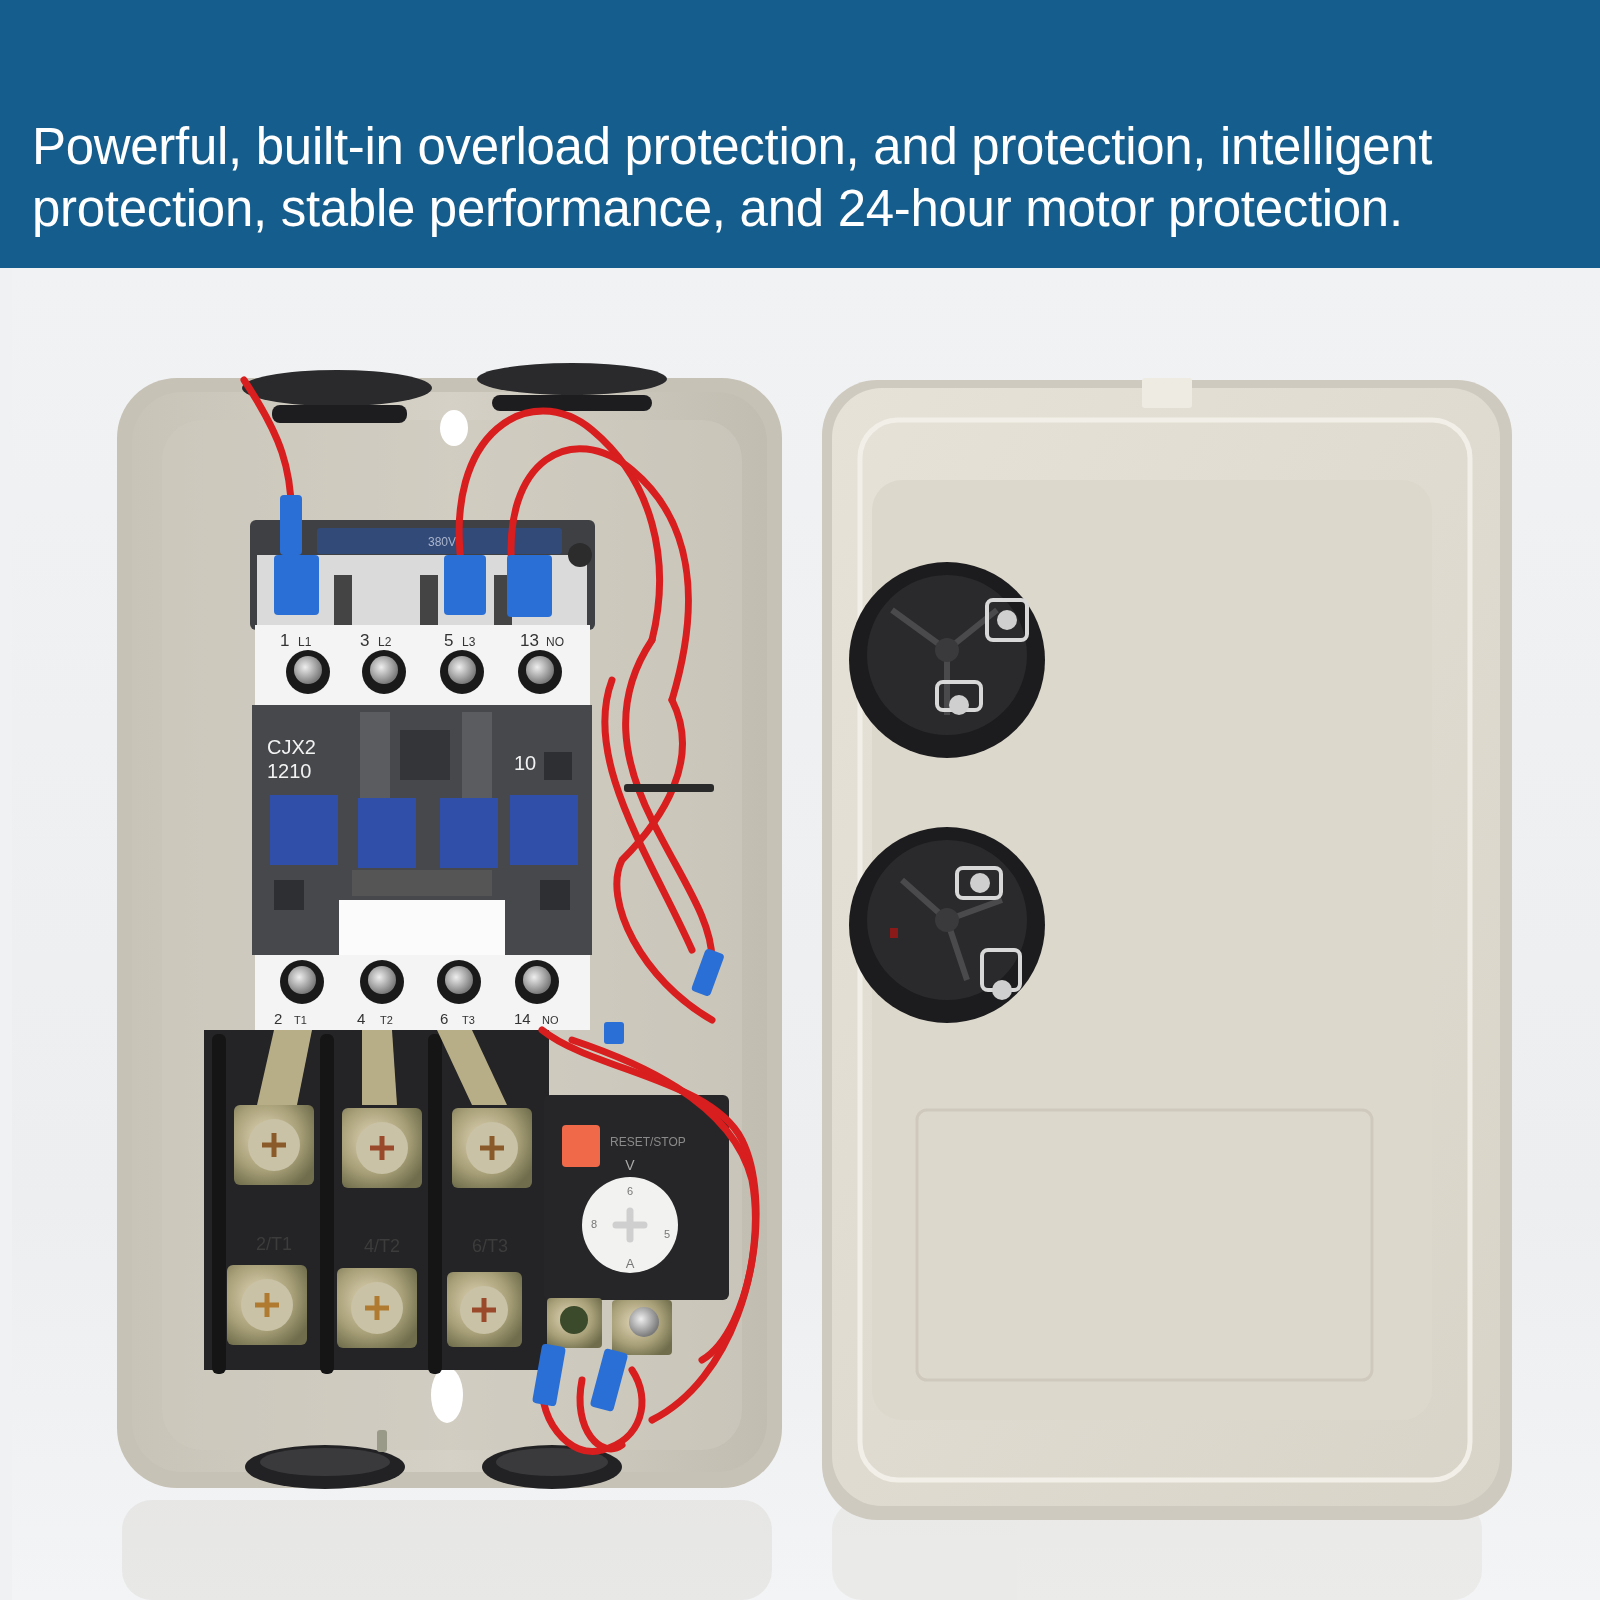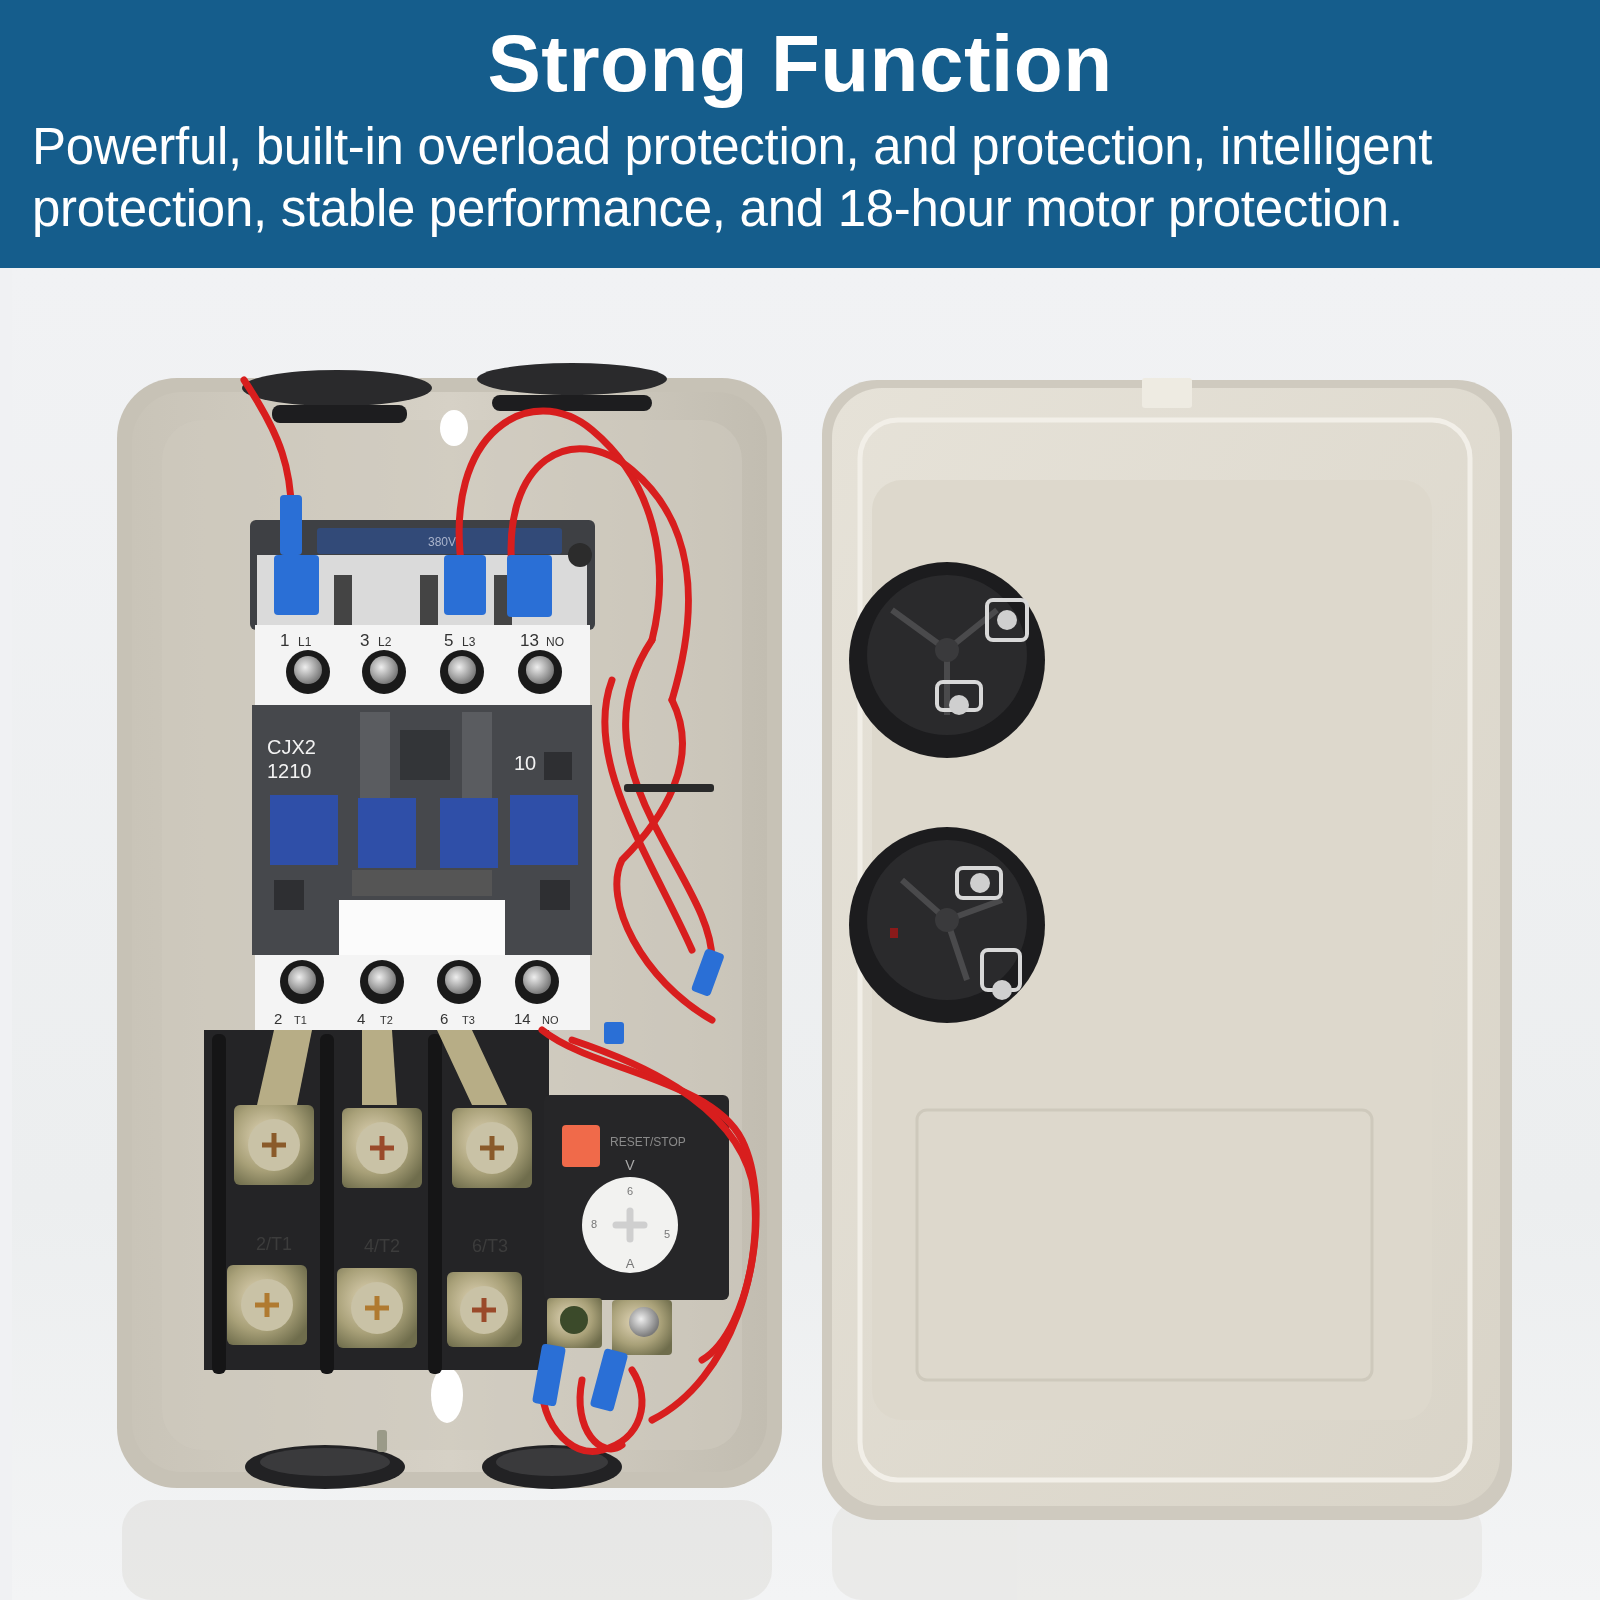--- a/index.html
+++ b/index.html
@@ -24,24 +24,23 @@
   .photo { position: absolute; left: 0; top: 268px; width: 1600px; height: 1332px;
     background: linear-gradient(#f1f2f4, #eceeef 70%, #f3f4f5); overflow: hidden; margin-left: 12px; }
   .photo svg { position: absolute; left: 0; top: 0; }
 
   .label-text { font-family: "Liberation Sans", sans-serif; }
 </style>
 </head>
 <body>
 
 <div class="banner">
-  <div class="banner-title">Strong Function</div>
   <div class="banner-desc">
     <div>Powerful, built-in overload protection, and protection, intelligent</div>
-    <div>protection, stable performance, and 18-hour motor protection.</div>
+    <div>protection, stable performance, and 24-hour motor protection.</div>
   </div>
 </div>
 
 <div class="photo">
   <svg width="1600" height="1332" viewBox="0 268 1600 1332" xmlns="http://www.w3.org/2000/svg">
     <defs>
       <linearGradient id="encl" x1="0" y1="0" x2="1" y2="0">
         <stop offset="0" stop-color="#c9c4b8"></stop>
         <stop offset="0.5" stop-color="#d6d1c6"></stop>
         <stop offset="1" stop-color="#c2bdb1"></stop>

